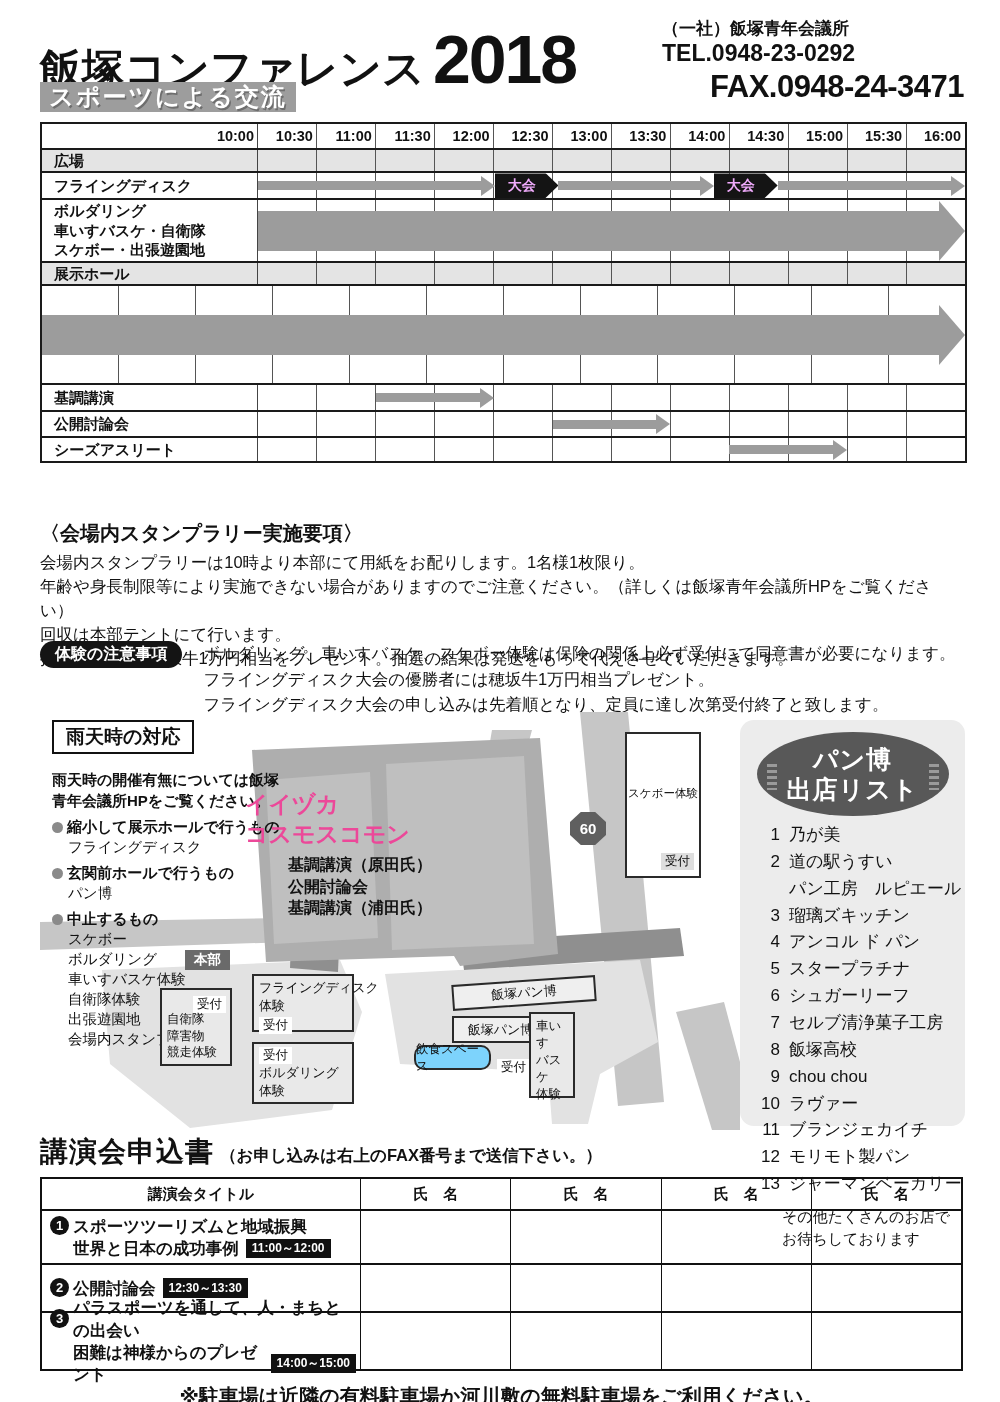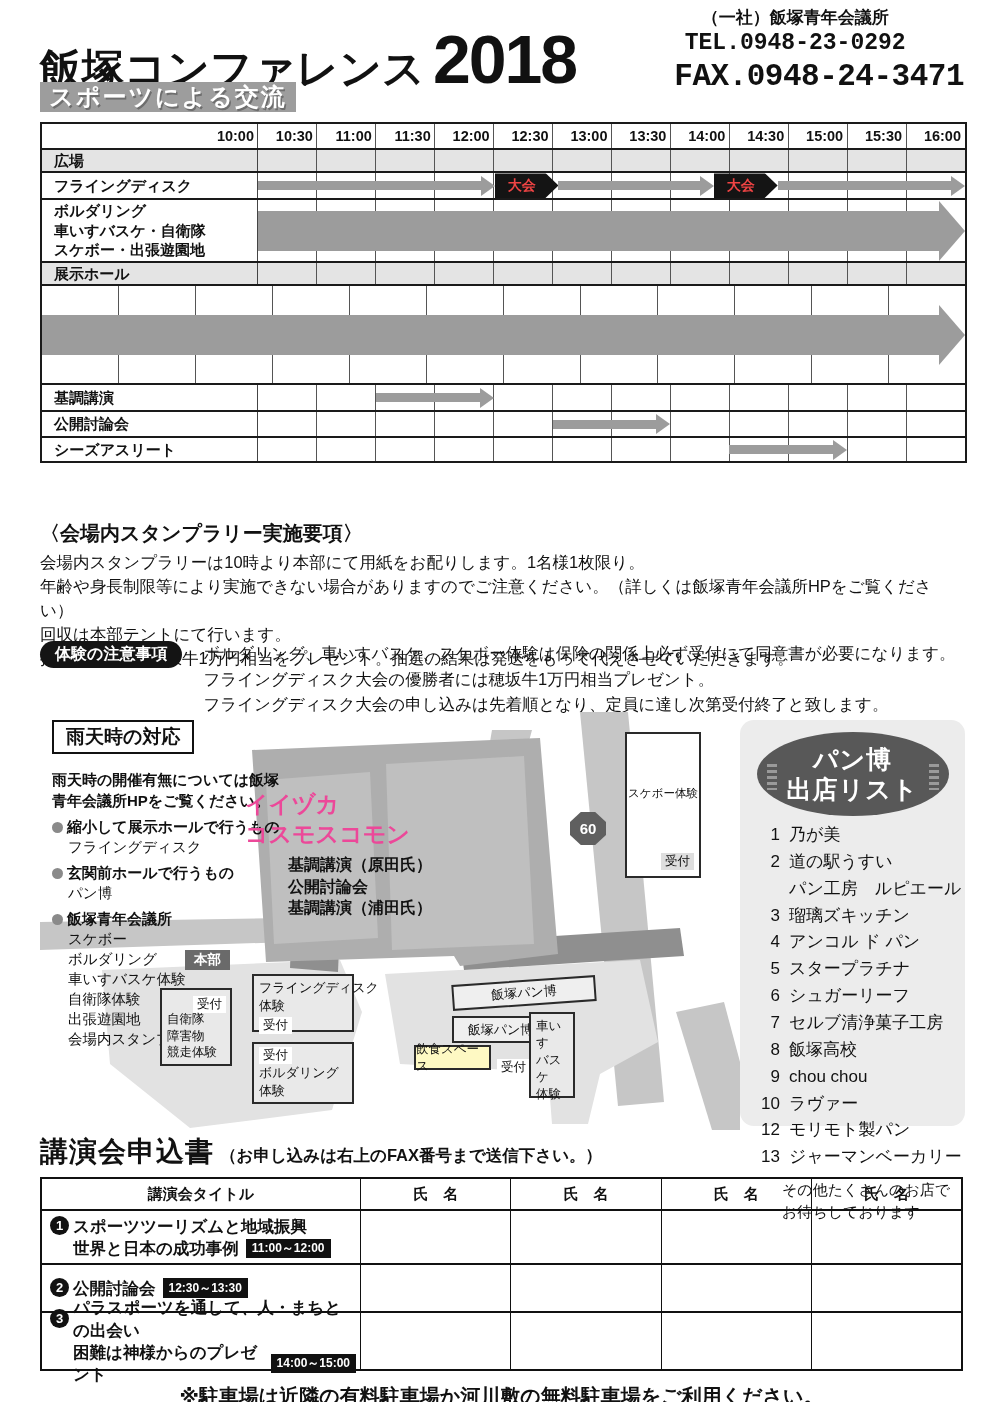--- a/index.html
+++ b/index.html
@@ -6,21 +6,21 @@
   .page{position:relative;width:1000px;height:1402px;background:#fff;margin:0 auto;
         font-family:"Liberation Sans","DejaVu Sans",sans-serif;color:#111;overflow:hidden;}
 
   
   .hdr-left{position:absolute;left:40px;top:20px;display:flex;align-items:baseline;}
   .hdr-title{font-size:42px;font-weight:bold;letter-spacing:0px;}
   .hdr-year{font-size:68px;font-weight:900;margin-left:8px;letter-spacing:-2px;}
   .hdr-sub{position:absolute;left:40px;top:82px;width:256px;height:30px;background:#9d9d9d;
            color:#fff;font-weight:bold;font-size:24px;text-align:center;line-height:30px;
            letter-spacing:2px;text-shadow:1.5px 1.5px 0 #6e6e6e;}
-  .hdr-right{position:absolute;right:36px;top:8px;text-align:center;line-height:1.25;font-family:Liberation Mono, monospace;}
+  .hdr-right{position:absolute;right:36px;top:18px;text-align:left;line-height:1.25;}
   .hdr-org{font-size:17px;font-weight:bold;}
   .hdr-tel{font-size:23px;font-weight:bold;}
   .hdr-fax{font-size:31px;font-weight:900;letter-spacing:-.5px;margin-left:48px;}
 
   
   .sched{position:absolute;left:40px;top:122px;width:923px;border:2px solid #1a1a1a;background:#fff;}
   .srow{display:flex;border-top:2px solid #1a1a1a;position:relative;box-sizing:border-box;}
   .srow:first-child{border-top:none;}
   .slabel{width:216px;flex:0 0 216px;box-sizing:border-box;border-right:1px solid #444;
           padding-left:12px;font-weight:bold;font-size:15px;display:flex;flex-direction:column;
@@ -32,21 +32,21 @@
   .srow.section{background:#e4e4e4;}
   .srow.head .slabel{border-right:1px solid #444;}
   .timetick{position:absolute;top:50%;transform:translate(-100%,-50%);padding-right:4px;
             font-size:14.5px;font-weight:bold;white-space:nowrap;}
   .seg{position:absolute;top:0;height:100%;}
   .arrow-body{position:absolute;left:0;right:13px;top:50%;height:9px;margin-top:-4.5px;background:#9c9c9c;}
   .arrow-head{position:absolute;right:0;top:50%;margin-top:-10px;width:0;height:0;
               border-left:14px solid #9c9c9c;border-top:10px solid transparent;border-bottom:10px solid transparent;}
   .big .arrow-body{height:40px;margin-top:-20px;right:24px;}
   .big .arrow-head{margin-top:-30px;border-left:26px solid #9c9c9c;border-top:30px solid transparent;border-bottom:30px solid transparent;}
-  .tourn{position:absolute;top:50%;transform:translateY(-50%);height:25px;background:#141414;color:#ef4444;
+  .tourn{position:absolute;top:50%;transform:translateY(-50%);height:25px;background:#141414;color:#f0abfc;
          font-weight:bold;font-size:14px;display:flex;align-items:center;justify-content:center;
          padding-right:10px;box-sizing:border-box;
          clip-path:polygon(0 0,calc(100% - 13px) 0,100% 50%,calc(100% - 13px) 100%,0 100%);}
 
   
   .stamp{position:absolute;left:40px;top:520px;width:920px;}
   .stamp-title{font-size:20px;font-weight:bold;margin-bottom:4px;}
   .stamp-line{font-size:16.5px;line-height:1.45;}
 
   
@@ -81,21 +81,21 @@
   .jsdf{left:120px;top:276px;width:72px;height:78px;}
   .jsdf .rc{position:absolute;right:4px;top:6px;}
   .jsdf .ln{position:absolute;left:5px;bottom:4px;font-size:12.5px;line-height:1.3;}
   .flying{left:212px;top:262px;width:102px;height:58px;padding:3px 0 0 5px;white-space:nowrap;overflow:visible;}
   .flying .rc{margin-top:2px;}
   .boulder{left:212px;top:330px;width:102px;height:62px;padding:3px 0 0 5px;}
   .banner{left:412px;top:268px;width:144px;height:26px;transform:rotate(-4deg);display:flex;
           align-items:center;justify-content:center;background:#efefef;}
   .breadbox{left:412px;top:304px;width:97px;height:27px;display:flex;align-items:center;justify-content:center;background:#efefef;}
   .foodbox{left:374px;top:333px;width:77px;height:25px;display:flex;align-items:center;justify-content:center;
-           font-size:12.5px;background:#fef9c3;}
+           font-size:12.5px;background:#7dd3fc;border-radius:10px;}
   .wc-rcpt{position:absolute;left:457px;top:347px;}
   .wheelchair{left:489px;top:300px;width:46px;height:86px;padding:4px 0 0 5px;font-size:12.5px;line-height:1.35;}
 
   
   .bread{position:absolute;left:740px;top:720px;width:225px;height:406px;background:#ececec;border-radius:14px;}
   .bread-ellipse{position:relative;width:192px;height:84px;margin:12px auto 6px auto;background:#585858;
                  border-radius:50%;color:#fff;text-align:center;font-weight:bold;font-size:25px;
                  line-height:1.22;display:flex;flex-direction:column;justify-content:center;letter-spacing:1px;}
   .wheat{position:absolute;top:32px;width:10px;height:26px;
          background:repeating-linear-gradient(to bottom,#9a9a9a 0 3px,transparent 3px 6px);}
@@ -426,21 +426,21 @@
           <div class="rain-group">
             <div class="rain-head">
               <span class="bullet"></span>
               <span>玄関前ホールで行うもの</span>
             </div>
             <div class="rain-item">パン博</div>
           </div>
           <div class="rain-group">
             <div class="rain-head">
               <span class="bullet"></span>
-              <span>飯塚青年会議所</span>
+              <span>中止するもの</span>
             </div>
             <div class="rain-item">スケボー</div>
             <div class="rain-item">ボルダリング</div>
             <div class="rain-item">車いすバスケ体験</div>
             <div class="rain-item">自衛隊体験</div>
             <div class="rain-item">出張遊園地</div>
             <div class="rain-item">会場内スタンプラリー</div>
           </div>
         </div>
     </div>
@@ -539,20 +539,24 @@
         </div>
         <div class="bitem">
           <span class="bno">9</span>
           <span class="bnm">chou chou</span>
         </div>
         <div class="bitem">
           <span class="bno">10</span>
           <span class="bnm">ラヴァー</span>
         </div>
         <div class="bitem">
+          <span class="bno">11</span>
+          <span class="bnm">ブランジェカイチ</span>
+        </div>
+        <div class="bitem">
           <span class="bno">12</span>
           <span class="bnm">モリモト製パン</span>
         </div>
         <div class="bitem">
           <span class="bno">13</span>
           <span class="bnm">ジャーマンベーカリー</span>
         </div>
       </div>
     <div class="bread-foot" id="bread-foot">
         <div>その他たくさんのお店で</div>

